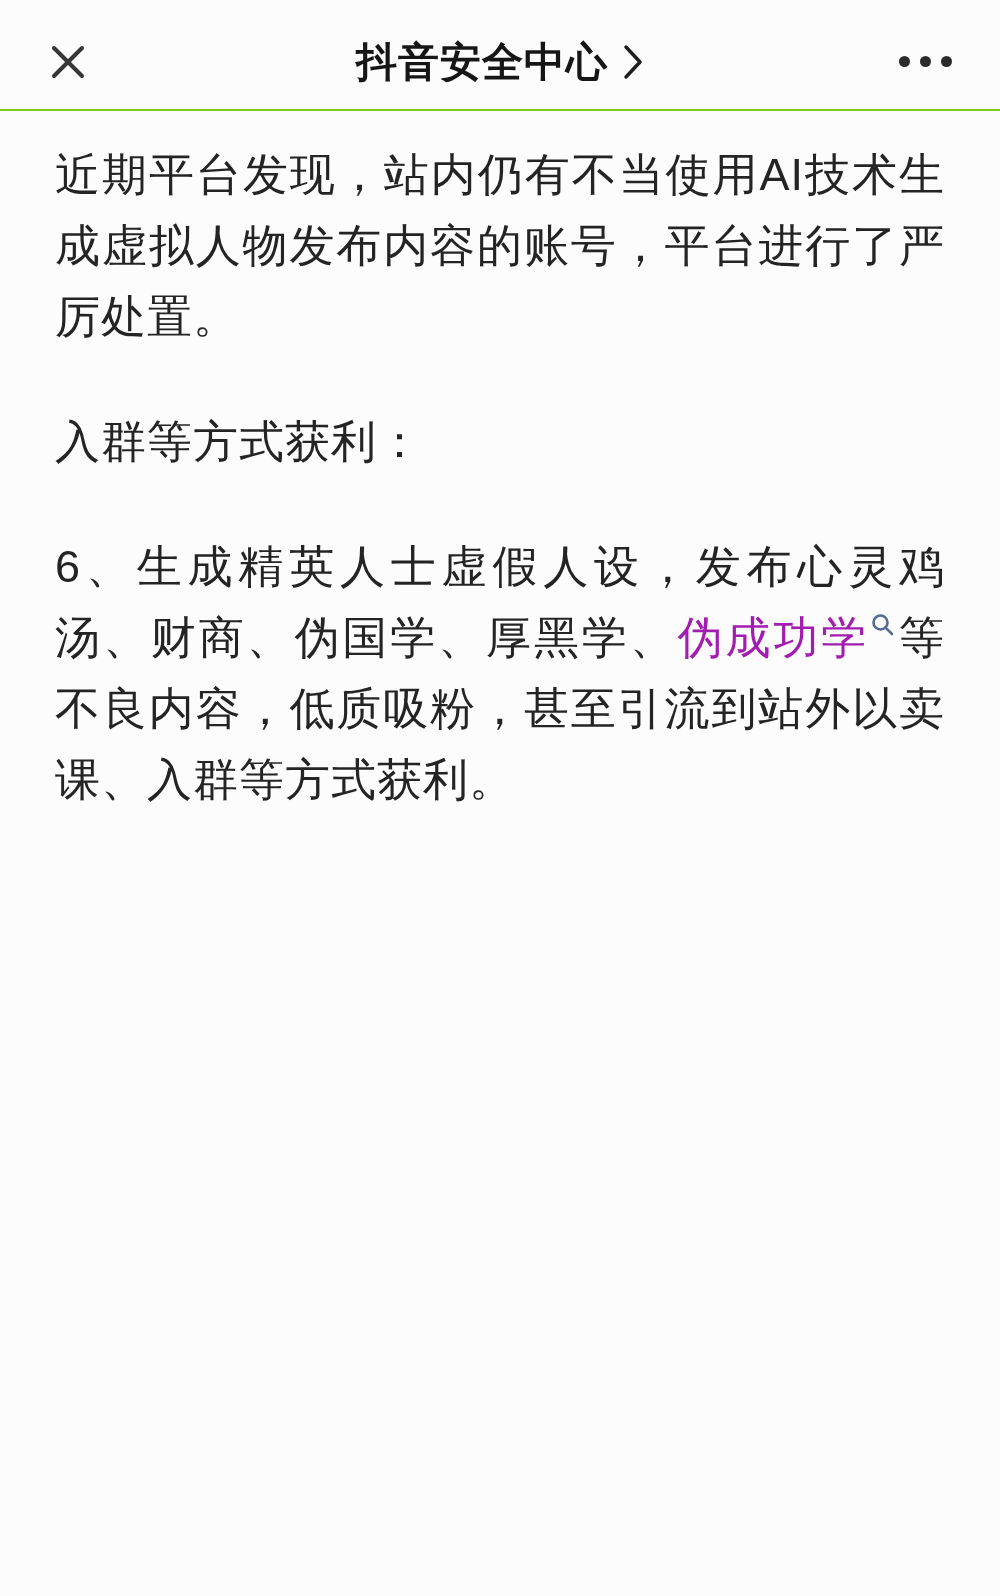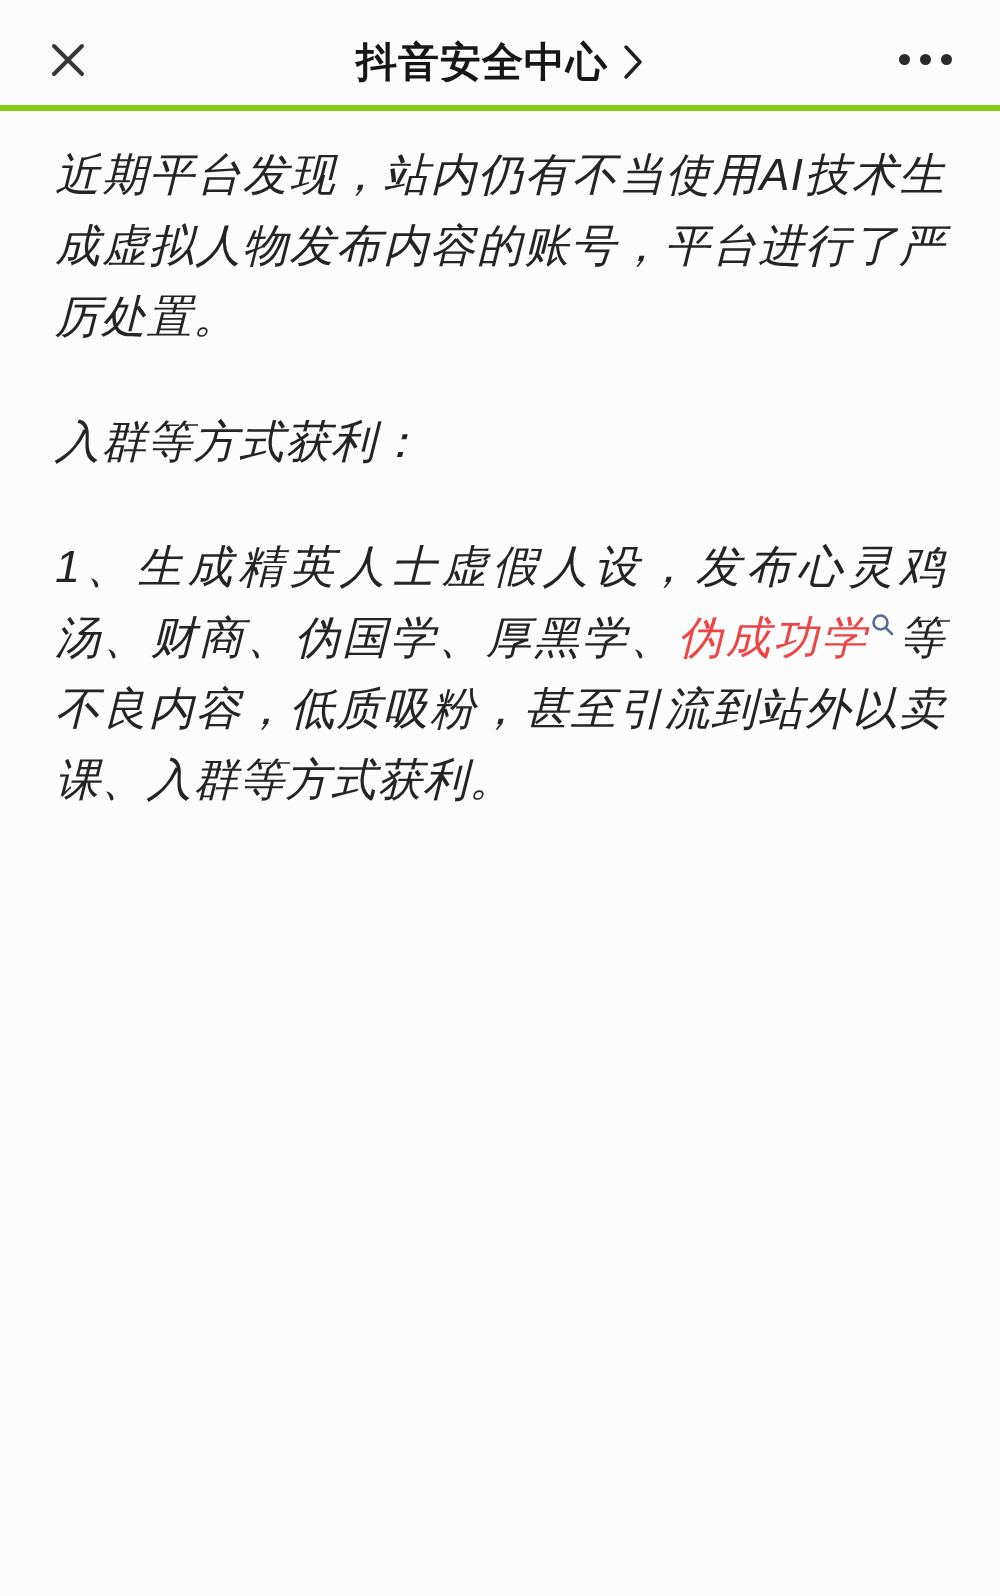--- a/index.html
+++ b/index.html
@@ -14,21 +14,21 @@
     height: 1596px;
     background: #fcfcfc;
     overflow: hidden;
     position: relative;
   }
 
   
   .navbar {
     height: 111px;
     background: #fcfcfc;
-    border-bottom: 6px solid #84cc16;
+    border-bottom: 2px solid #84cc16;
     display: flex;
     align-items: center;
     justify-content: space-between;
     padding: 14px 48px 0 48px;
     position: relative;
   }
   .nav-close {
     background: none;
     border: none;
     width: 60px;
@@ -72,33 +72,32 @@
   .nav-more .dot {
     width: 11px;
     height: 11px;
     border-radius: 50%;
     background: #2b2b2b;
   }
 
   
   .content {
     padding: 28px 55px 0 55px;
-    font-style: italic;
   }
   .content p {
     font-size: 45px;
     line-height: 71px;
     letter-spacing: 1px;
     color: #242424;
     text-align: justify;
     margin-bottom: 54px;
     word-break: break-all;
   }
   .search-link {
-    color: #ef4444;
+    color: #a21caf;
     text-decoration: none;
     cursor: pointer;
   }
   .search-link .mag {
     display: inline-block;
     position: relative;
     top: -16px;
     margin-left: 2px;
     margin-right: 2px;
   }
@@ -128,19 +127,19 @@
     <button class="nav-more">
       <span class="dot"></span>
       <span class="dot"></span>
       <span class="dot"></span>
     </button>
   </header>
 
   <main class="content">
     <p>近期平台发现，站内仍有不当使用AI技术生成虚拟人物发布内容的账号，平台进行了严厉处置。</p>
     <p>入群等方式获利：</p>
-    <p><span>1、生成精英人士虚假人设，发布心灵鸡汤、财商、伪国学、厚黑学、</span><a class="search-link"><span>伪成功学</span><span class="mag"><svg width="24" height="24" viewBox="0 0 24 24">
+    <p><span>6、生成精英人士虚假人设，发布心灵鸡汤、财商、伪国学、厚黑学、</span><a class="search-link"><span>伪成功学</span><span class="mag"><svg width="24" height="24" viewBox="0 0 24 24">
               <circle cx="9.5" cy="9.5" r="7" fill="none" stroke="#576b95" stroke-width="2.6"></circle>
               <line x1="14.8" y1="14.8" x2="21" y2="21" stroke="#576b95" stroke-width="2.6" stroke-linecap="round"></line>
             </svg></span></a><span>等不良内容，低质吸粉，甚至引流到站外以卖课、入群等方式获利。</span></p>
   </main>
 
 </div>
 
 </body></html>

